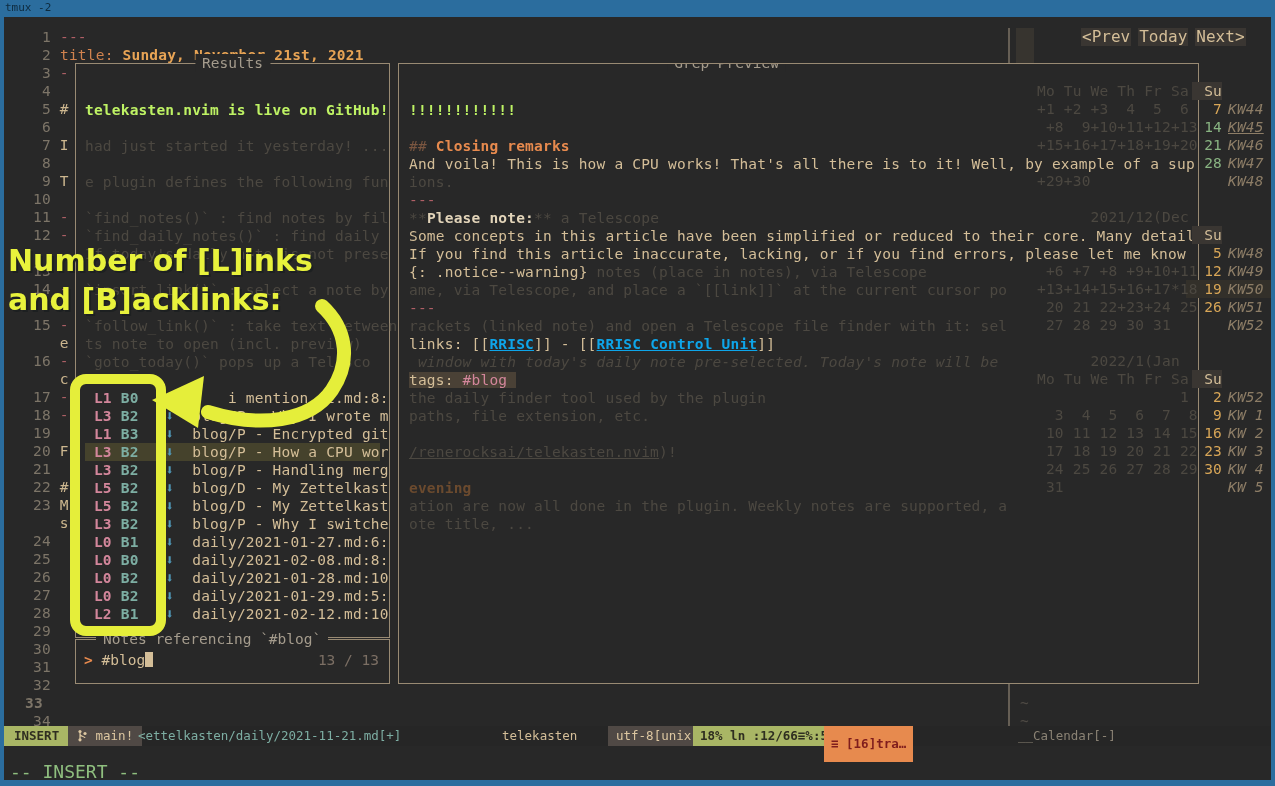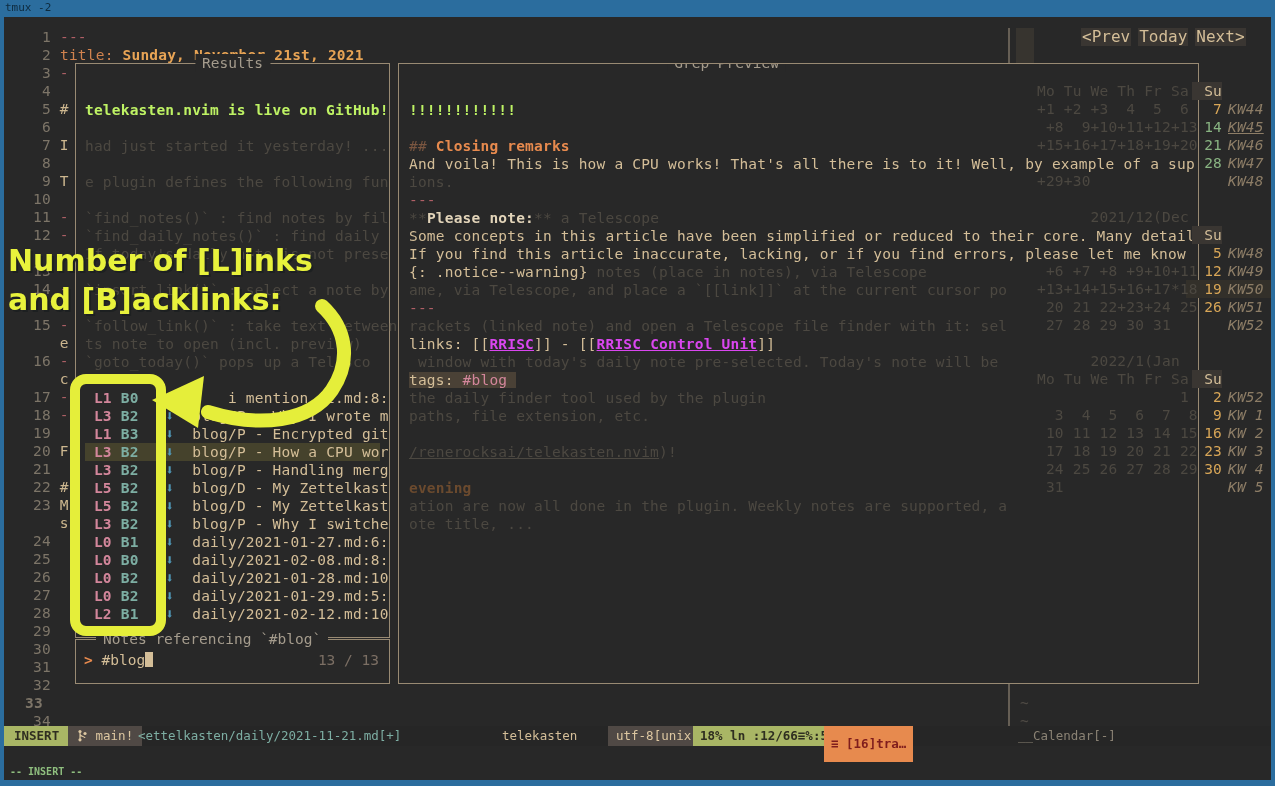--- a/index.html
+++ b/index.html
@@ -8,21 +8,21 @@
   .tmuxbar{position:absolute;left:0;top:0;width:100%;height:17px;background:#2b6d9e;
            color:#0e2a3d;font-size:11px;line-height:16px;padding-left:5px;box-sizing:border-box;}
   .screen{position:absolute;left:4px;top:17px;width:1267px;height:763px;background:#282828;overflow:hidden;}
   .trow{position:absolute;height:18px;line-height:18px;white-space:pre;
         font-size:14.5px;letter-spacing:0.2px;}
   
   .s-cream{color:#d4be98;} .s-dim{color:#4c4841;} .s-dimred{color:#bef264;font-weight:bold;} .s-dimobold{color:#6b4a2e;font-weight:bold;}
   .s-mdash{color:#b05f66;} .s-orange{color:#d0824e;} .s-orangebold{color:#e8a455;font-weight:bold;}
   .s-head{color:#e78a4e;font-weight:bold;} .s-hash{color:#7a5640;}
   .s-bold{color:#e2d4b9;font-weight:bold;}
-  .s-link{color:#d946ef;font-weight:bold;text-decoration:underline;}
+  .s-link{color:#0ea5e9;font-weight:bold;text-decoration:underline;}
   .s-dimlink{color:#4c4841;text-decoration:underline;}
   .s-tag{color:#d3869b;}
   .hl{background:#4a4136;}
   .num{color:#7d7568;} .m-dash{color:#ab5f65;} .m-cream{color:#cdb78f;}
   .L{color:#d3869b;font-weight:bold;} .B{color:#7daea3;font-weight:bold;}
   .fic{color:#519aba;}
   .entry-sel{background:#45422c;}
   
   .fbox{position:absolute;border:1px solid #998a73;background:#282828;z-index:10;}
   .fbox .ftitle{position:absolute;top:-10px;background:#282828;color:#a59c8d;
@@ -56,21 +56,21 @@
   .seg{position:absolute;top:0;height:20px;white-space:pre;}
   .seg-mode{left:0;background:#a9b665;color:#2f2e20;font-weight:bold;padding:0 10px;}
   .seg-branch{left:64px;background:#504945;color:#ddc7a1;padding:0 9px;}
   .seg-file{left:134px;color:#7daea3;}
   .seg-plugin{left:498px;color:#d4be98;}
   .seg-enc{left:604px;background:#504945;color:#ddc7a1;padding:0 8px;}
   .seg-pos{left:689px;background:#a9b665;color:#2f2e20;font-weight:bold;padding:0 7px;}
   .seg-warn{left:820px;background:#e78a4e;color:#7f1d1d;font-weight:bold;padding:8px 7px;}
   .seg-cal{left:1014px;color:#8a8274;}
   .cmdline{position:absolute;left:6px;top:746px;height:18px;line-height:18px;color:#8fbf7f;
-           font-weight:bold;font-size:10px;white-space:pre;z-index:20;}
+           font-weight:normal;font-size:18px;white-space:pre;z-index:20;}
   
   .ann-text{position:absolute;left:4px;z-index:50;font-family:"DejaVu Sans",sans-serif;
             font-weight:bold;font-size:30px;line-height:38px;color:#e8f23c;
             text-shadow:2px 2px 0 #1d2021;white-space:pre;}
   #annLine1{top:225px;} #annLine2{top:264px;}
   .ann-box{position:absolute;left:66px;top:357px;width:96px;height:262px;box-sizing:border-box;
            border:10px solid #e5ee3a;border-radius:16px;z-index:50;}
   .ann-svg{position:absolute;left:116px;top:263px;z-index:50;pointer-events:none;}
 </style>
 </head>
@@ -225,21 +225,21 @@
         <div class="trow " style="left: 10px; top: 109px;"><span class="s-dim">ions.</span></div>
         <div class="trow " style="left: 10px; top: 127px;"><span class="s-mdash">---</span></div>
         <div class="trow " style="left: 10px; top: 145px;"><span class="s-dim">**</span><span class="s-bold">Please note:</span><span class="s-dim">**</span><span class="s-dim"> a Telescope</span></div>
         <div class="trow " style="left: 10px; top: 163px;"><span class="s-cream">Some concepts in this article have been simplified or reduced to their core. Many detail</span></div>
         <div class="trow " style="left: 10px; top: 181px;"><span class="s-cream">If you find this article inaccurate, lacking, or if you find errors, please let me know</span></div>
         <div class="trow " style="left: 10px; top: 199px;"><span class="s-cream">{: .notice--warning}</span><span class="s-dim"> notes (place in notes), via Telescope</span></div>
         <div class="trow " style="left: 10px; top: 217px;"><span class="s-dim">ame, via Telescope, and place a `[[link]]` at the current cursor po</span></div>
         <div class="trow " style="left: 10px; top: 235px;"><span class="s-mdash">---</span></div>
         <div class="trow " style="left: 10px; top: 253px;"><span class="s-dim">rackets (linked note) and open a Telescope file finder with it: sel</span></div>
         <div class="trow " style="left: 10px; top: 271px;"><span class="s-cream">links: [[</span><span class="s-link">RRISC</span><span class="s-cream">]] - [[</span><span class="s-link">RRISC Control Unit</span><span class="s-cream">]]</span></div>
-        <div class="trow " style="left: 10px; top: 289px;"><span class="s-dim"> window with today's daily note pre-selected. Today's note will be</span></div>
+        <div class="trow " style="left: 10px; top: 289px; font-style: italic;"><span class="s-dim"> window with today's daily note pre-selected. Today's note will be</span></div>
         <div class="trow " style="left: 10px; top: 307px;"><span class="s-cream hl">tags: </span><span class="s-tag hl">#blog</span><span class="hl"> </span></div>
         <div class="trow " style="left: 10px; top: 325px;"><span class="s-dim">the daily finder tool used by the plugin</span></div>
         <div class="trow " style="left: 10px; top: 343px;"><span class="s-dim">paths, file extension, etc.</span></div>
         <div class="trow " style="left: 10px; top: 379px;"><span class="s-dimlink">/renerocksai/telekasten.nvim</span><span class="s-dim">)!</span></div>
         <div class="trow " style="left: 10px; top: 415px;"><span class="s-dimobold">evening</span></div>
         <div class="trow " style="left: 10px; top: 433px;"><span class="s-dim">ation are now all done in the plugin. Weekly notes are supported, a</span></div>
         <div class="trow " style="left: 10px; top: 451px;"><span class="s-dim">ote title, ...</span></div>
       </div>
 
     <div class="fbox" id="promptBox">

